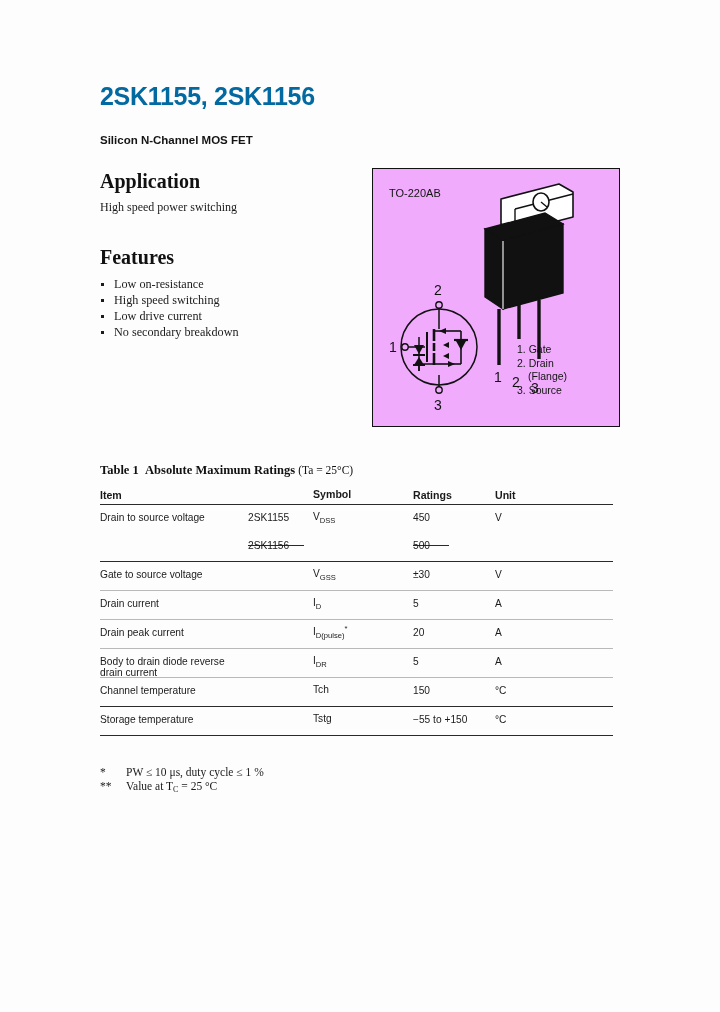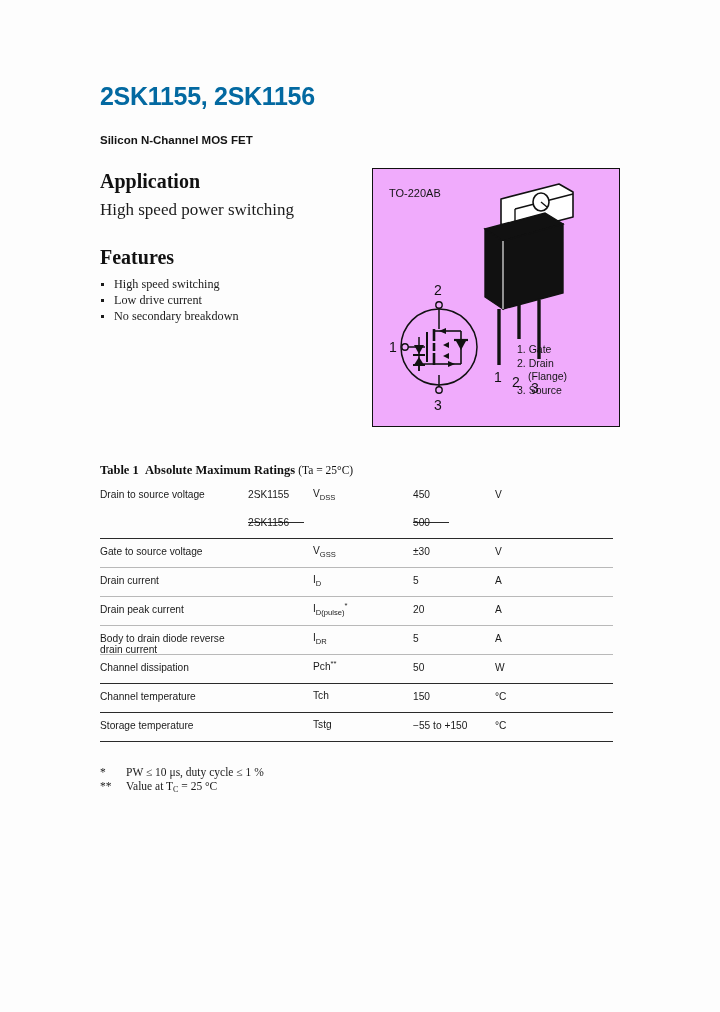--- a/index.html
+++ b/index.html
@@ -54,21 +54,21 @@
     color: #111;
     white-space: nowrap;
   }
   .sec-head.app { top: 170px; }
   .sec-head.feat { top: 246px; }
 
   .app-text {
     position: absolute;
     left: 100px;
     top: 200px;
-    font-size: 17px;
+    font-size: 12px;
     color: #1b1b1b;
     white-space: nowrap;
   }
 
   .features {
     position: absolute;
     left: 100px;
     top: 277px;
     width: 245px;
     font-size: 12.2px;
@@ -209,20 +209,24 @@
 <div class="page">
 
   <div class="title">2SK1155, 2SK1156</div>
   <div class="subtitle">Silicon N-Channel MOS FET</div>
 
   <div class="sec-head app">Application</div>
   <div class="app-text">High speed power switching</div>
 
   <div class="sec-head feat">Features</div>
   <div class="features">
+    <div class="feat-item">
+      <span class="bullet"></span>
+      <span>Low on-resistance</span>
+    </div>
     <div class="feat-item">
       <span class="bullet"></span>
       <span>High speed switching</span>
     </div>
     <div class="feat-item">
       <span class="bullet"></span>
       <span>Low drive current</span>
     </div>
     <div class="feat-item">
       <span class="bullet"></span>
@@ -310,20 +314,27 @@
     </div>
   </div>
 
   <div class="tbl-caption">
     <b>Table 1</b>&nbsp;&nbsp;<b>Absolute Maximum Ratings</b>
     <span class="cond">(Ta = 25°C)</span>
   </div>
 
   <div class="table">
 
+    <div class="trow hdr rule-dark">
+      <div class="c-item">Item</div>
+      <div class="c-part"></div>
+      <div class="c-sym">Symbol</div>
+      <div class="c-rat">Ratings</div>
+      <div class="c-unit">Unit</div>
+    </div>
 
     <div class="trow">
       <div class="c-item">Drain to source voltage</div>
       <div class="c-part">
         <span class="underlined">2SK1155</span>
       </div>
       <div class="c-sym">
         <span class="sym"><span>V</span><sub>DSS</sub></span>
       </div>
       <div class="c-rat">
@@ -373,29 +384,20 @@
     <div class="trow rule-light">
       <div class="c-item">Body to drain diode reverse drain current</div>
       <div class="c-part"></div>
       <div class="c-sym">
         <span class="sym"><span>I</span><sub>DR</sub></span>
       </div>
       <div class="c-rat">5</div>
       <div class="c-unit">A</div>
     </div>
 
-    <div class="trow rule-dark">
-      <div class="c-item">Channel dissipation</div>
-      <div class="c-part"></div>
-      <div class="c-sym">
-        <span class="sym"><span>Pch</span><sup>**</sup></span>
-      </div>
-      <div class="c-rat">50</div>
-      <div class="c-unit">W</div>
-    </div>
 
     <div class="trow rule-dark">
       <div class="c-item">Channel temperature</div>
       <div class="c-part"></div>
       <div class="c-sym">Tch</div>
       <div class="c-rat">150</div>
       <div class="c-unit">°C</div>
     </div>
 
     <div class="trow rule-dark">

